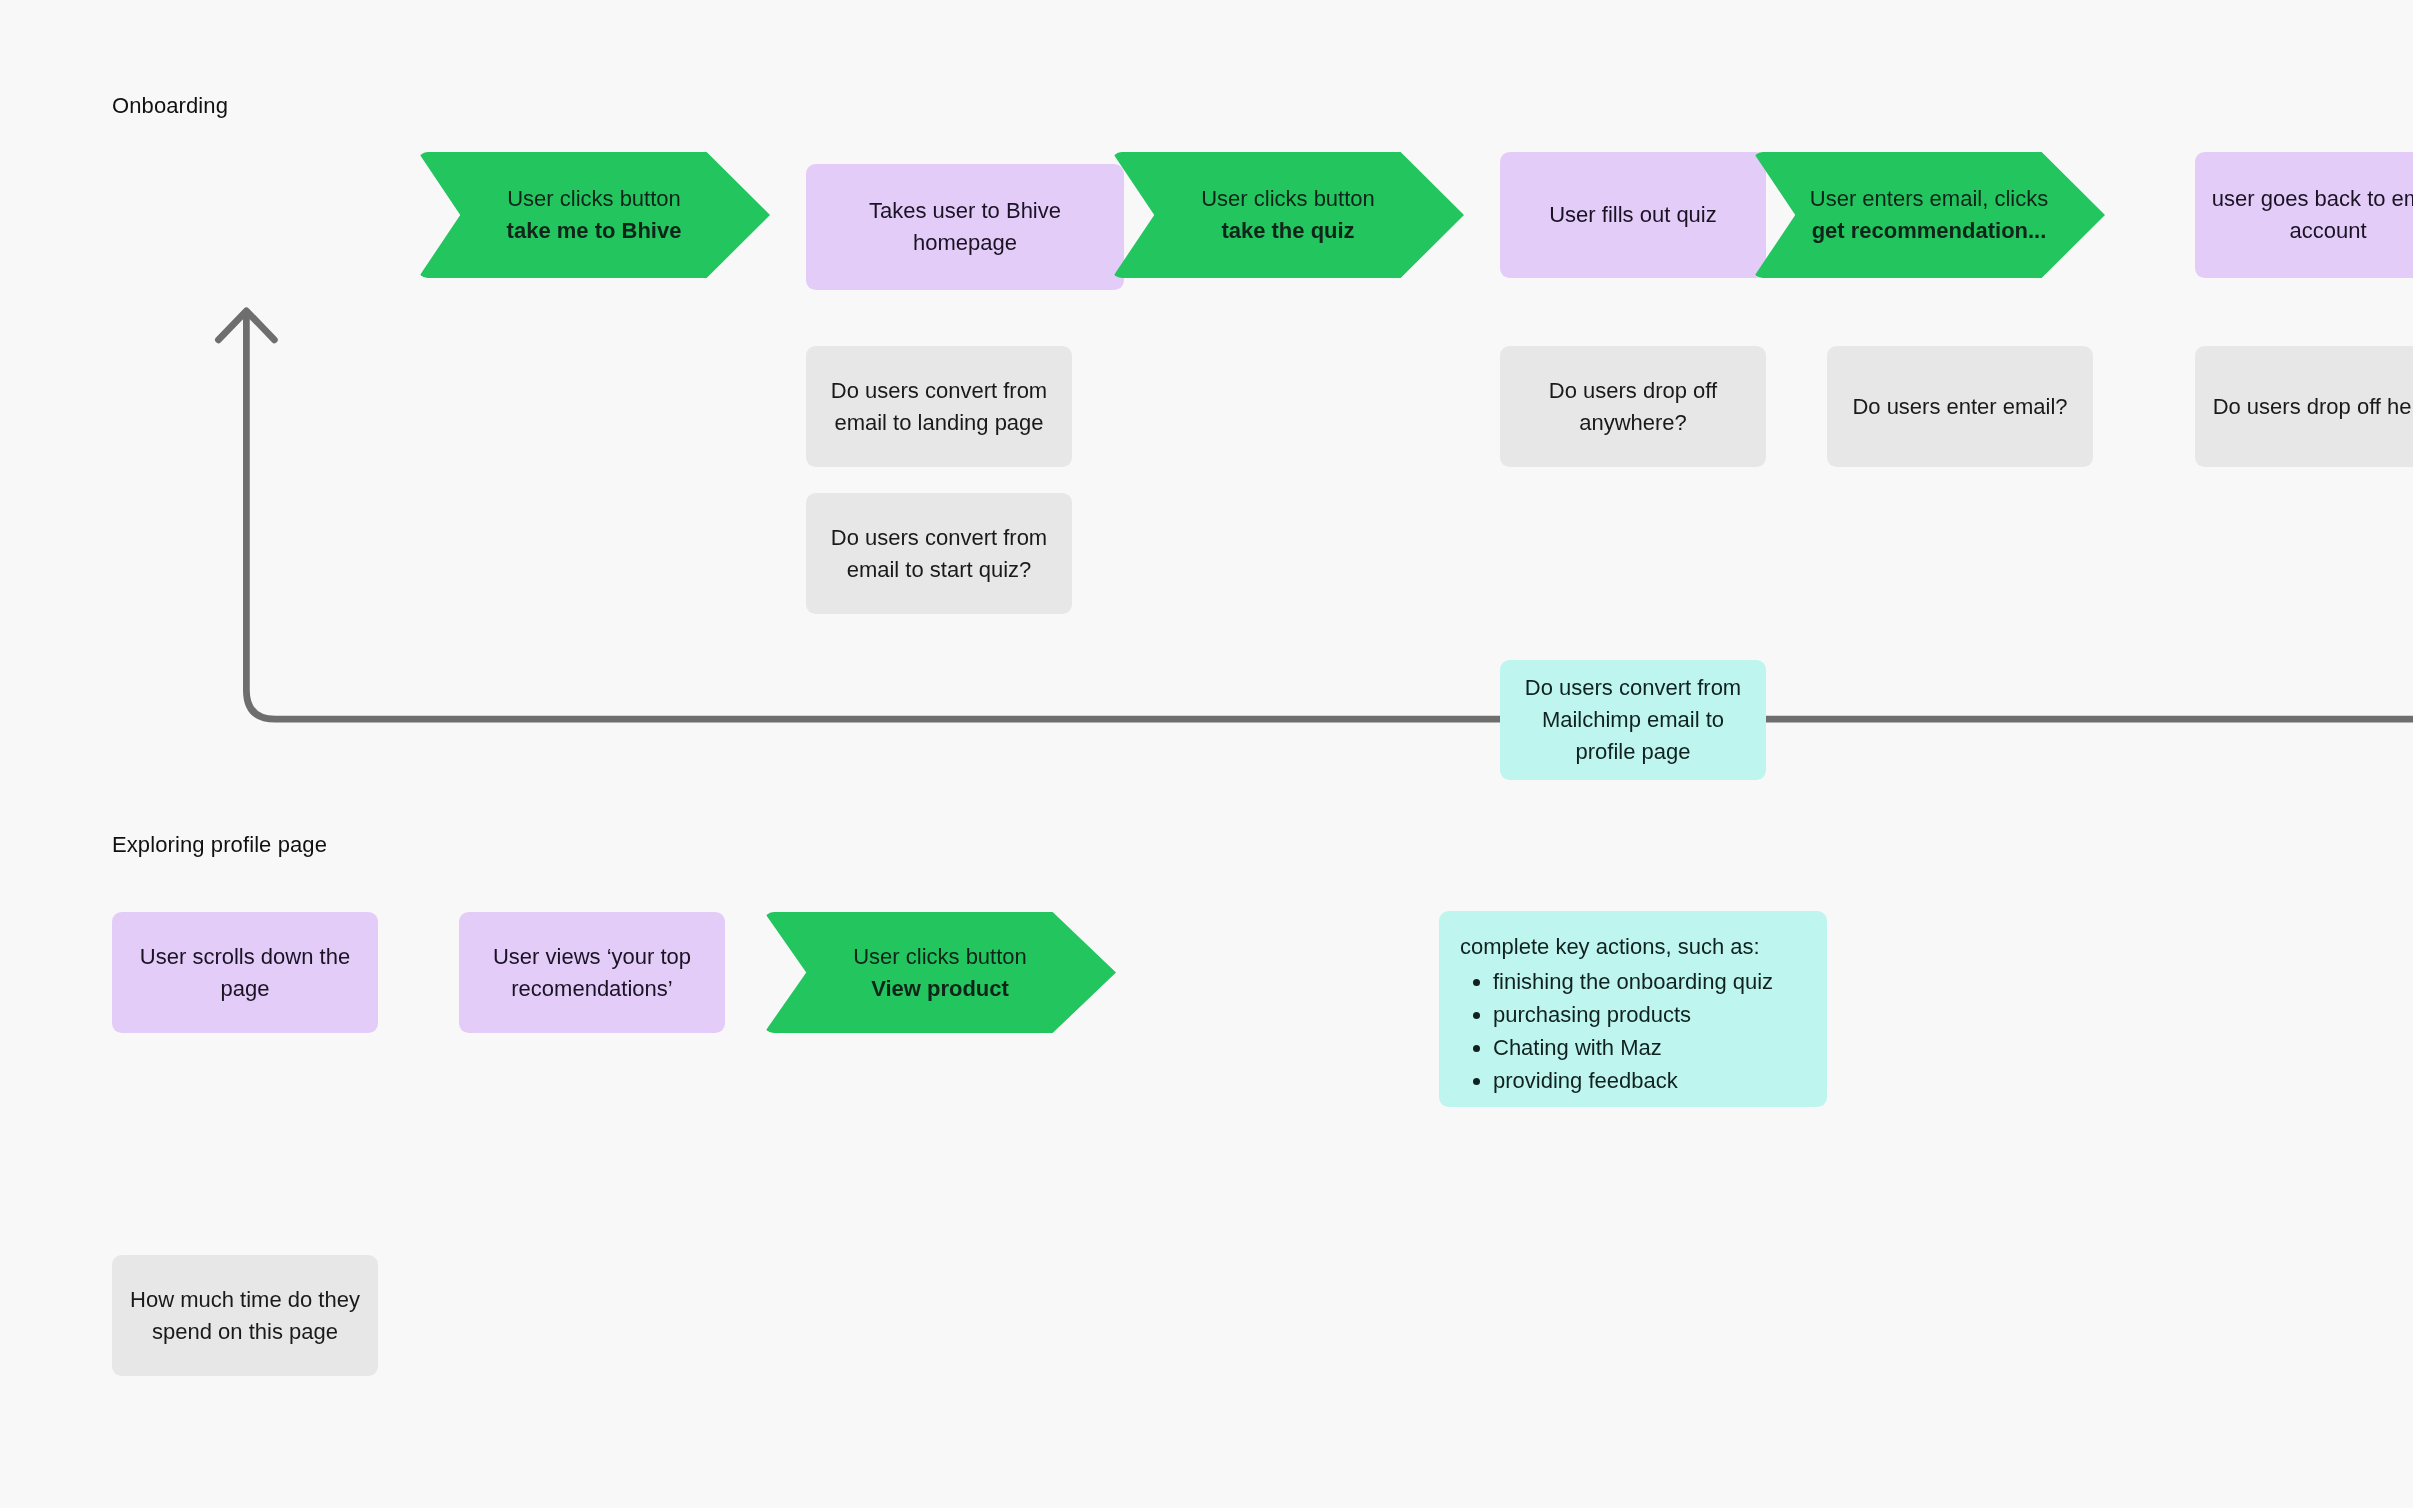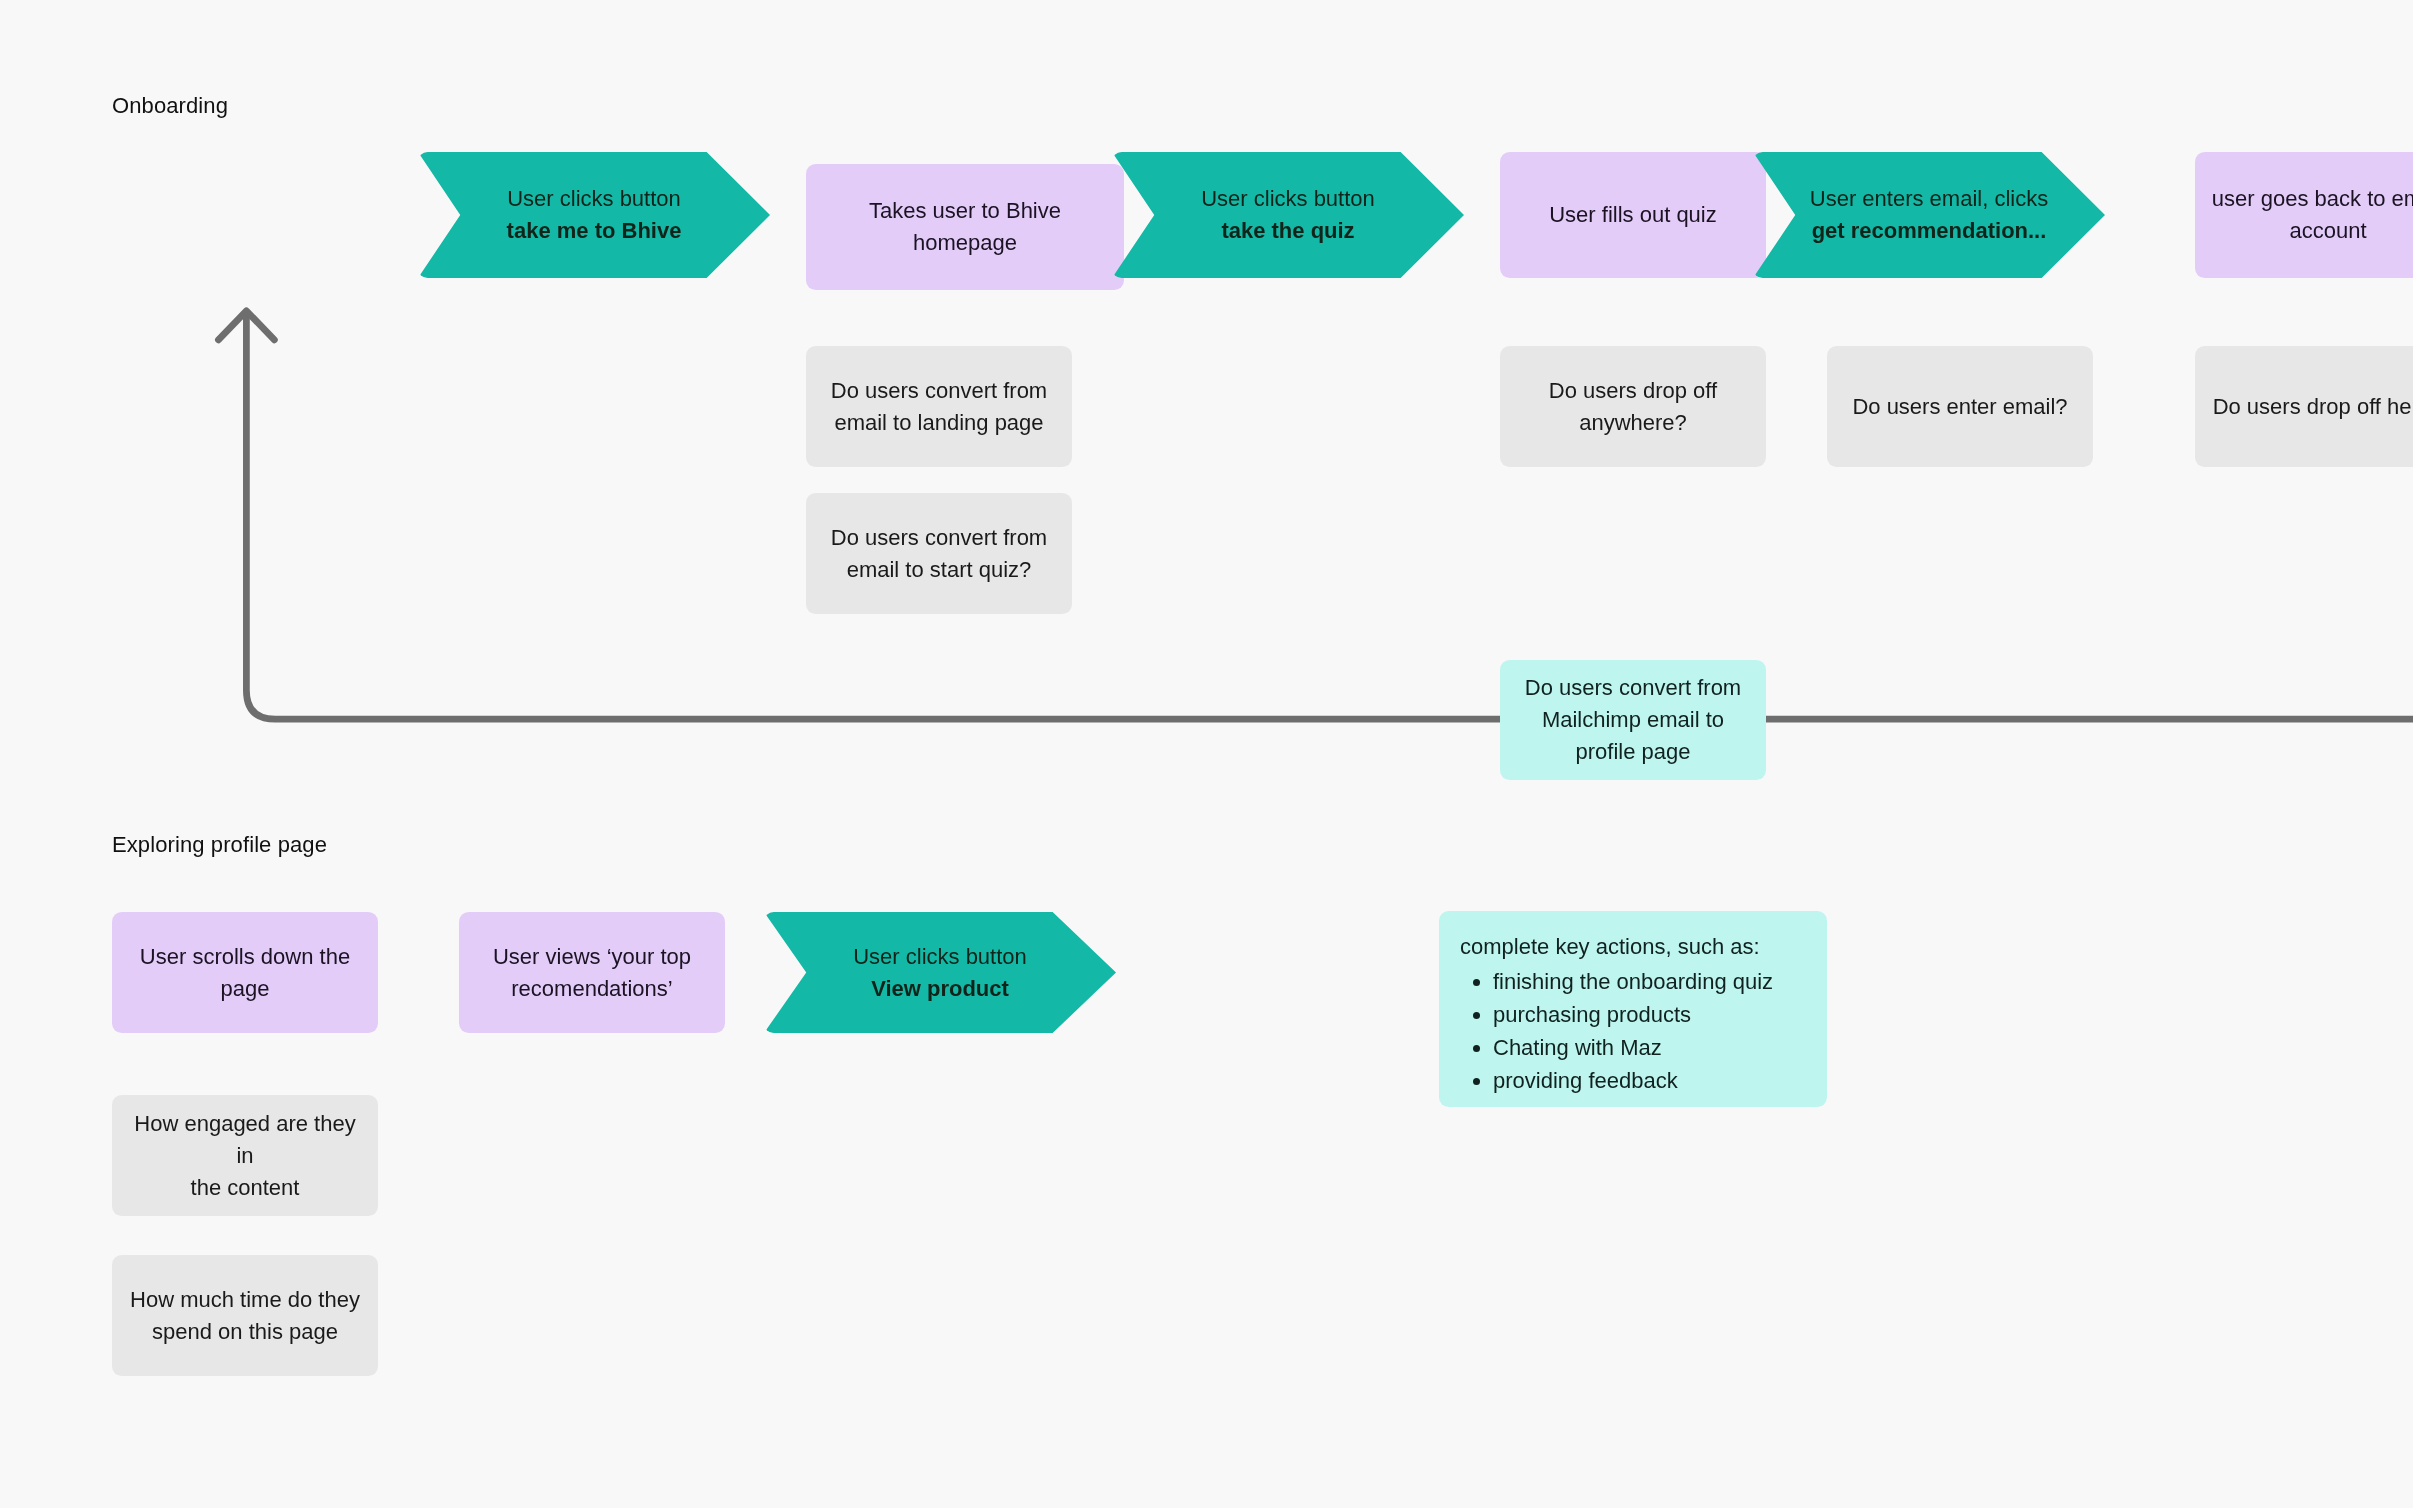--- a/index.html
+++ b/index.html
@@ -56,21 +56,21 @@
     background: #E7E7E7;
     color: #1A1A1A;
   }
 
   .node.cyan {
     background: #BFF5EF;
     color: #10221F;
   }
 
   .node.chev {
-    background: #14b8a6;
+    background: #22c55e;
     color: #10241A;
     clip-path: polygon(0% 0%, 82% 0%, 100% 50%, 82% 100%, 0% 100%, 12% 50%);
     border-radius: 9.7px;
     padding-left: 42px;
     padding-right: 42px;
   }
 
   .node .l1 { display: block; }
   .node .l2 { display: block; font-weight: bold; }
 
@@ -181,24 +181,20 @@
   <div class="node rect purple" style="left:459px; top:912px; width:266px; height:121px;">
     <span class="l1">User views ‘your top</span>
     <span class="l1">recomendations’</span>
   </div>
 
   <div class="node chev" style="left:764px; top:912px; width:352px; height:121px;">
     <span class="l1">User clicks button</span>
     <span class="l2">View product</span>
   </div>
 
-  <div class="node rect grey" style="left:112px; top:1095px; width:266px; height:121px;">
-    <span class="l1">How engaged are they in</span>
-    <span class="l1">the content</span>
-  </div>
 
   <div class="node rect grey" style="left:112px; top:1255px; width:266px; height:121px;">
     <span class="l1">How much time do they</span>
     <span class="l1">spend on this page</span>
   </div>
 
   <div class="node rect cyan listcard" style="left:1439px; top:911px; width:388px; height:196px;">
     <span class="lead">complete key actions, such as:</span>
     <ul>
       <li>finishing the onboarding quiz</li>

